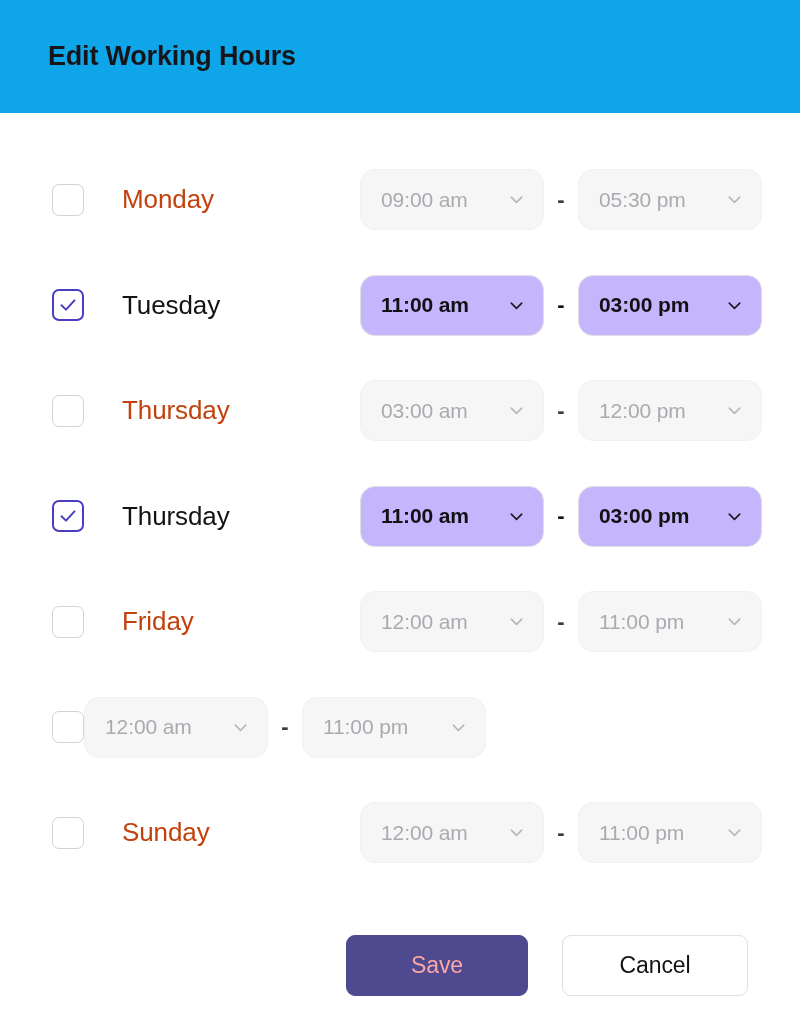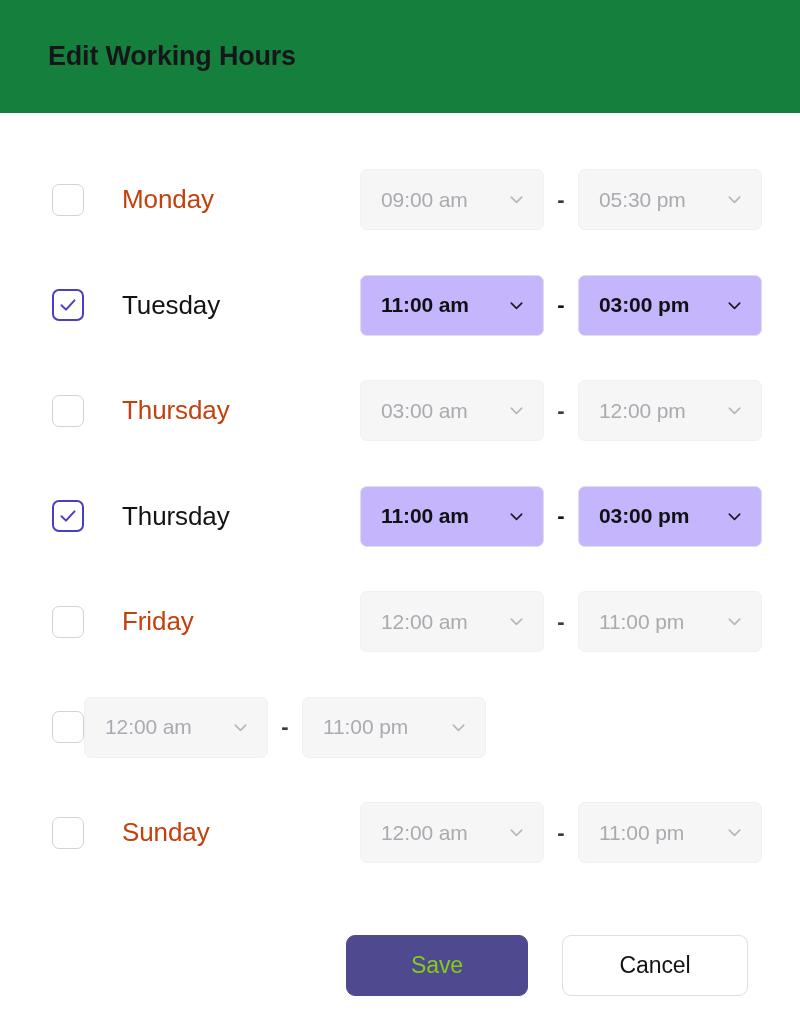--- a/index.html
+++ b/index.html
@@ -19,21 +19,21 @@
     height: 1026px;
     background: #ffffff;
     display: flex;
     flex-direction: column;
     position: relative;
   }
 
   
   .dialog-header {
     height: 113px;
-    background: #15803d;
+    background: #0ea5e9;
     display: flex;
     align-items: center;
     padding: 0 48px;
     box-sizing: border-box;
     flex: 0 0 auto;
   }
   .dialog-title {
     font-size: 27px;
     font-weight: bold;
     color: #16161a;
@@ -96,21 +96,21 @@
 
   
   .time-group {
     display: flex;
     align-items: center;
   }
   .select {
     width: 184px;
     height: 61px;
     box-sizing: border-box;
-    border-radius: 7px;
+    border-radius: 15px;
     background: #f6f6f7;
     border: 1px solid #f1f1f3;
     display: flex;
     align-items: center;
     justify-content: space-between;
     padding: 0 17px 0 20px;
     cursor: default;
   }
   .select.enabled {
     background: #c4b5fd;
@@ -173,21 +173,21 @@
     display: flex;
     align-items: center;
     justify-content: center;
     box-sizing: border-box;
     cursor: pointer;
     letter-spacing: -0.1px;
   }
   .btn-save {
     width: 184px;
     background: #4f4a90;
-    color: #84cc16;
+    color: #fca5a5;
     border: 1px solid #4f4a90;
   }
   .btn-cancel {
     width: 188px;
     background: #ffffff;
     color: #131316;
     border: 1px solid #dedee3;
     margin-left: 34px;
   }
 </style>

